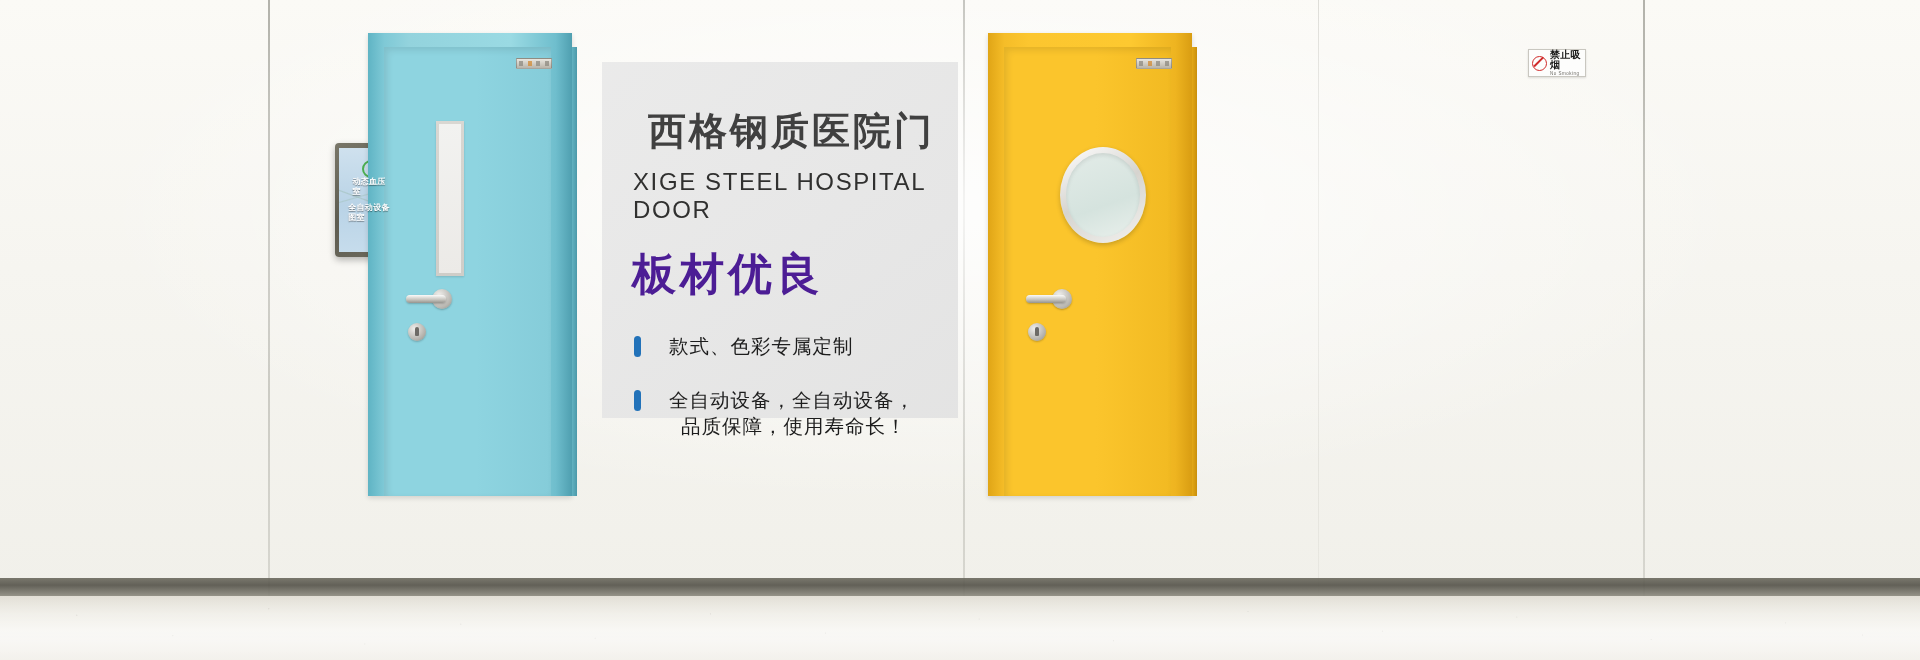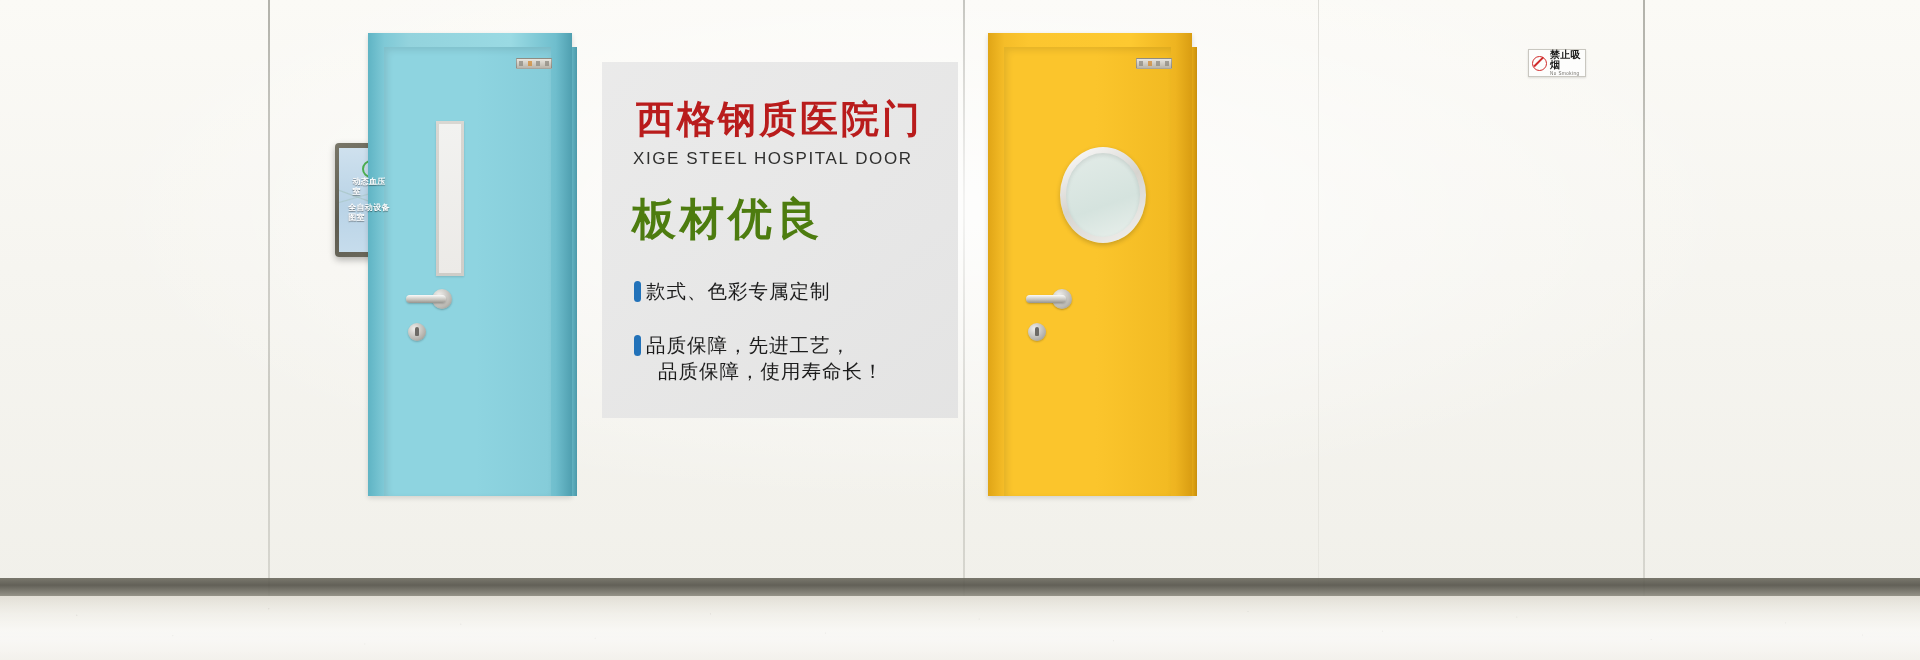--- a/index.html
+++ b/index.html
@@ -231,34 +231,34 @@
 
   
   .text-panel{
     position:absolute;left:602px;top:62px;width:356px;height:356px;
     background:linear-gradient(135deg,rgba(233,233,233,.93),rgba(226,226,226,.92));
   }
   .text-content{
     position:absolute;left:632px;top:96px;width:330px;
   }
   .headline-cn{
-    font-size:38px;font-weight:700;color:#b91c1c;letter-spacing:3px;
-    line-height:1.05;margin:4px;
+    font-size:38px;font-weight:700;color:#404040;letter-spacing:3px;
+    line-height:1.05;margin:16px;
   }
   .headline-en{
-    font-size:17px;color:#30302f;letter-spacing:1.6px;
+    font-size:24px;color:#30302f;letter-spacing:1.6px;
     margin:9px 0 0 1px;font-weight:400;
   }
   .subhead-cn{
-    font-size:44px;font-weight:700;color:#4d7c0f;letter-spacing:4px;
+    font-size:44px;font-weight:700;color:#4c1d95;letter-spacing:4px;
     line-height:1;margin:28px 0 0 0;
   }
   .bullets{margin:36px 0 0 2px;}
   .bullet{
-    display:flex;align-items:flex-start;gap:5px;
+    display:flex;align-items:flex-start;gap:28px;
     margin-bottom:26px;
   }
   .bullet-mark{
     flex:0 0 auto;width:7px;height:21px;border-radius:3.5px;
     background:#2272b9;margin-top:4px;
   }
   .bullet-text{
     font-size:19.5px;color:#1d1d1d;line-height:1.45;letter-spacing:1px;
   }
   .bullet-text .l2{display:block;margin-left:12px;font-family:Liberation Mono, monospace;}
@@ -355,20 +355,20 @@
     <div class="subhead-cn">板材优良</div>
 
     <div class="bullets">
       <div class="bullet">
         <span class="bullet-mark"></span>
         <span class="bullet-text">款式、色彩专属定制</span>
       </div>
       <div class="bullet">
         <span class="bullet-mark"></span>
         <span class="bullet-text">
-          <span>品质保障，先进工艺，</span>
+          <span>全自动设备，全自动设备，</span>
           <span class="l2">品质保障，使用寿命长！</span>
         </span>
       </div>
     </div>
   </div>
 
 </div>
 
 </body></html>

